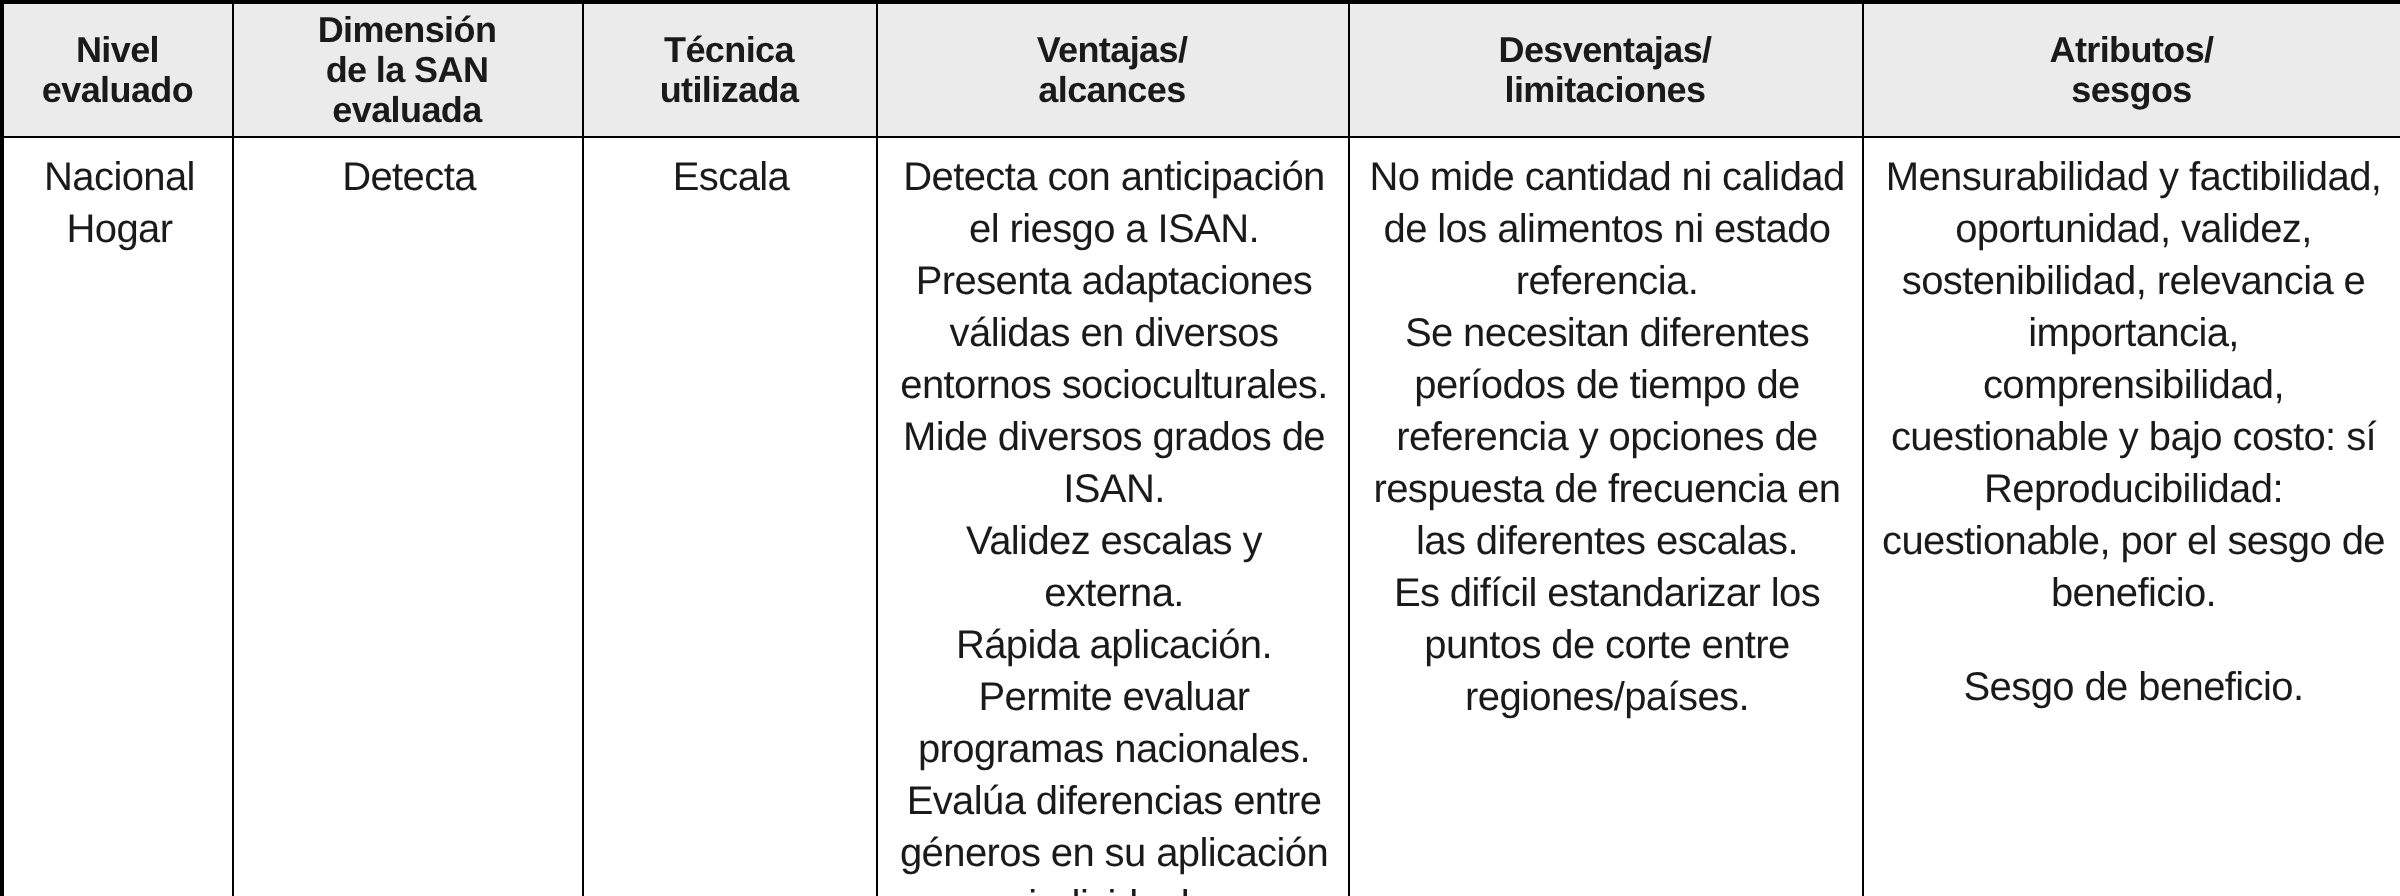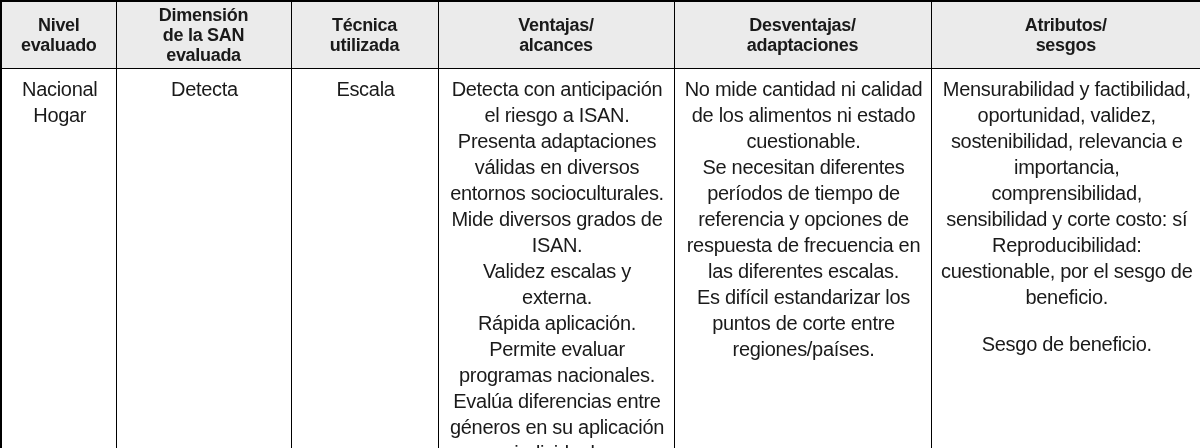--- a/index.html
+++ b/index.html
@@ -62,21 +62,21 @@
       <th>Nivel
 evaluado</th>
       <th>Dimensión
 de la SAN
 evaluada</th>
       <th>Técnica
 utilizada</th>
       <th>Ventajas/
 alcances</th>
       <th>Desventajas/
-adaptaciones</th>
+limitaciones</th>
       <th>Atributos/
 sesgos</th>
     </tr>
   </thead>
   <tbody>
     <tr>
       <td>
           <div class="para">Nacional</div>
           <div class="para">Hogar</div>
         </td>
@@ -89,25 +89,25 @@
       <td>
           <div class="para">Detecta con anticipación el riesgo a ISAN.</div>
           <div class="para">Presenta adaptaciones válidas en diversos entornos socioculturales.</div>
           <div class="para">Mide diversos grados de ISAN.</div>
           <div class="para">Validez escalas y externa.</div>
           <div class="para">Rápida aplicación.</div>
           <div class="para">Permite evaluar programas nacionales.</div>
           <div class="para">Evalúa diferencias entre géneros en su aplicación individual.</div>
         </td>
       <td>
-          <div class="para">No mide cantidad ni calidad de los alimentos ni estado cuestionable.</div>
+          <div class="para">No mide cantidad ni calidad de los alimentos ni estado referencia.</div>
           <div class="para">Se necesitan diferentes períodos de tiempo de referencia y opciones de respuesta de frecuencia en las diferentes escalas.</div>
           <div class="para">Es difícil estandarizar los puntos de corte entre regiones/países.</div>
         </td>
       <td>
-          <div class="para">Mensurabilidad y factibilidad, oportunidad, validez, sostenibilidad, relevancia e importancia, comprensibilidad, sensibilidad y corte costo: sí</div>
+          <div class="para">Mensurabilidad y factibilidad, oportunidad, validez, sostenibilidad, relevancia e importancia, comprensibilidad, cuestionable y bajo costo: sí</div>
           <div class="para">Reproducibilidad: cuestionable, por el sesgo de beneficio.</div>
           <div class="para"></div>
           <div class="para">Sesgo de beneficio.</div>
         </td>
     </tr>
   </tbody>
 </table>
 
 </body></html>

